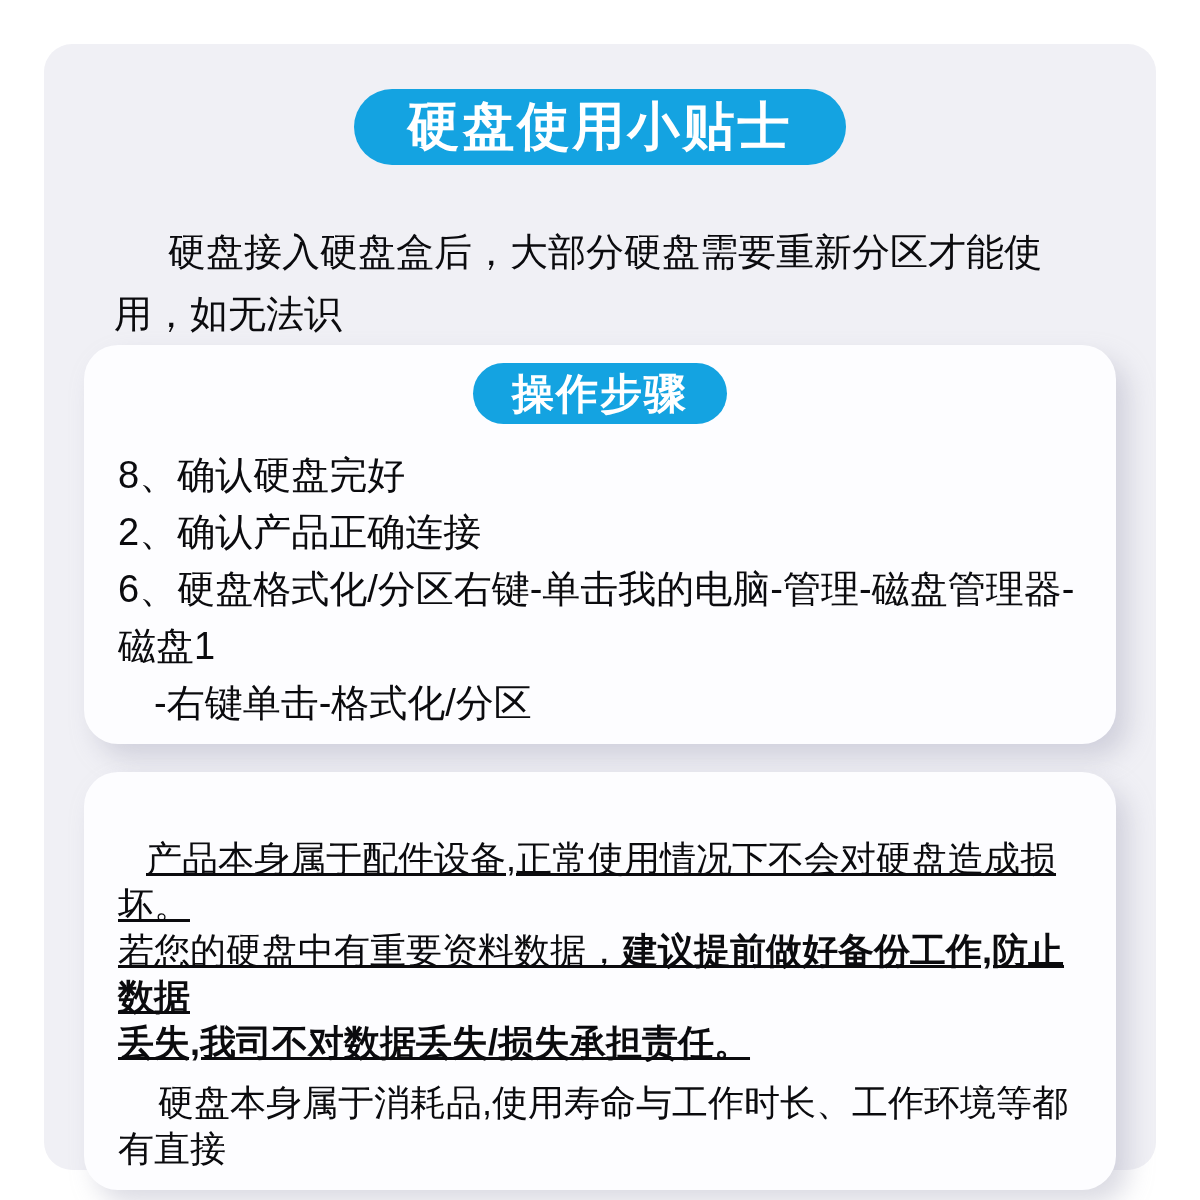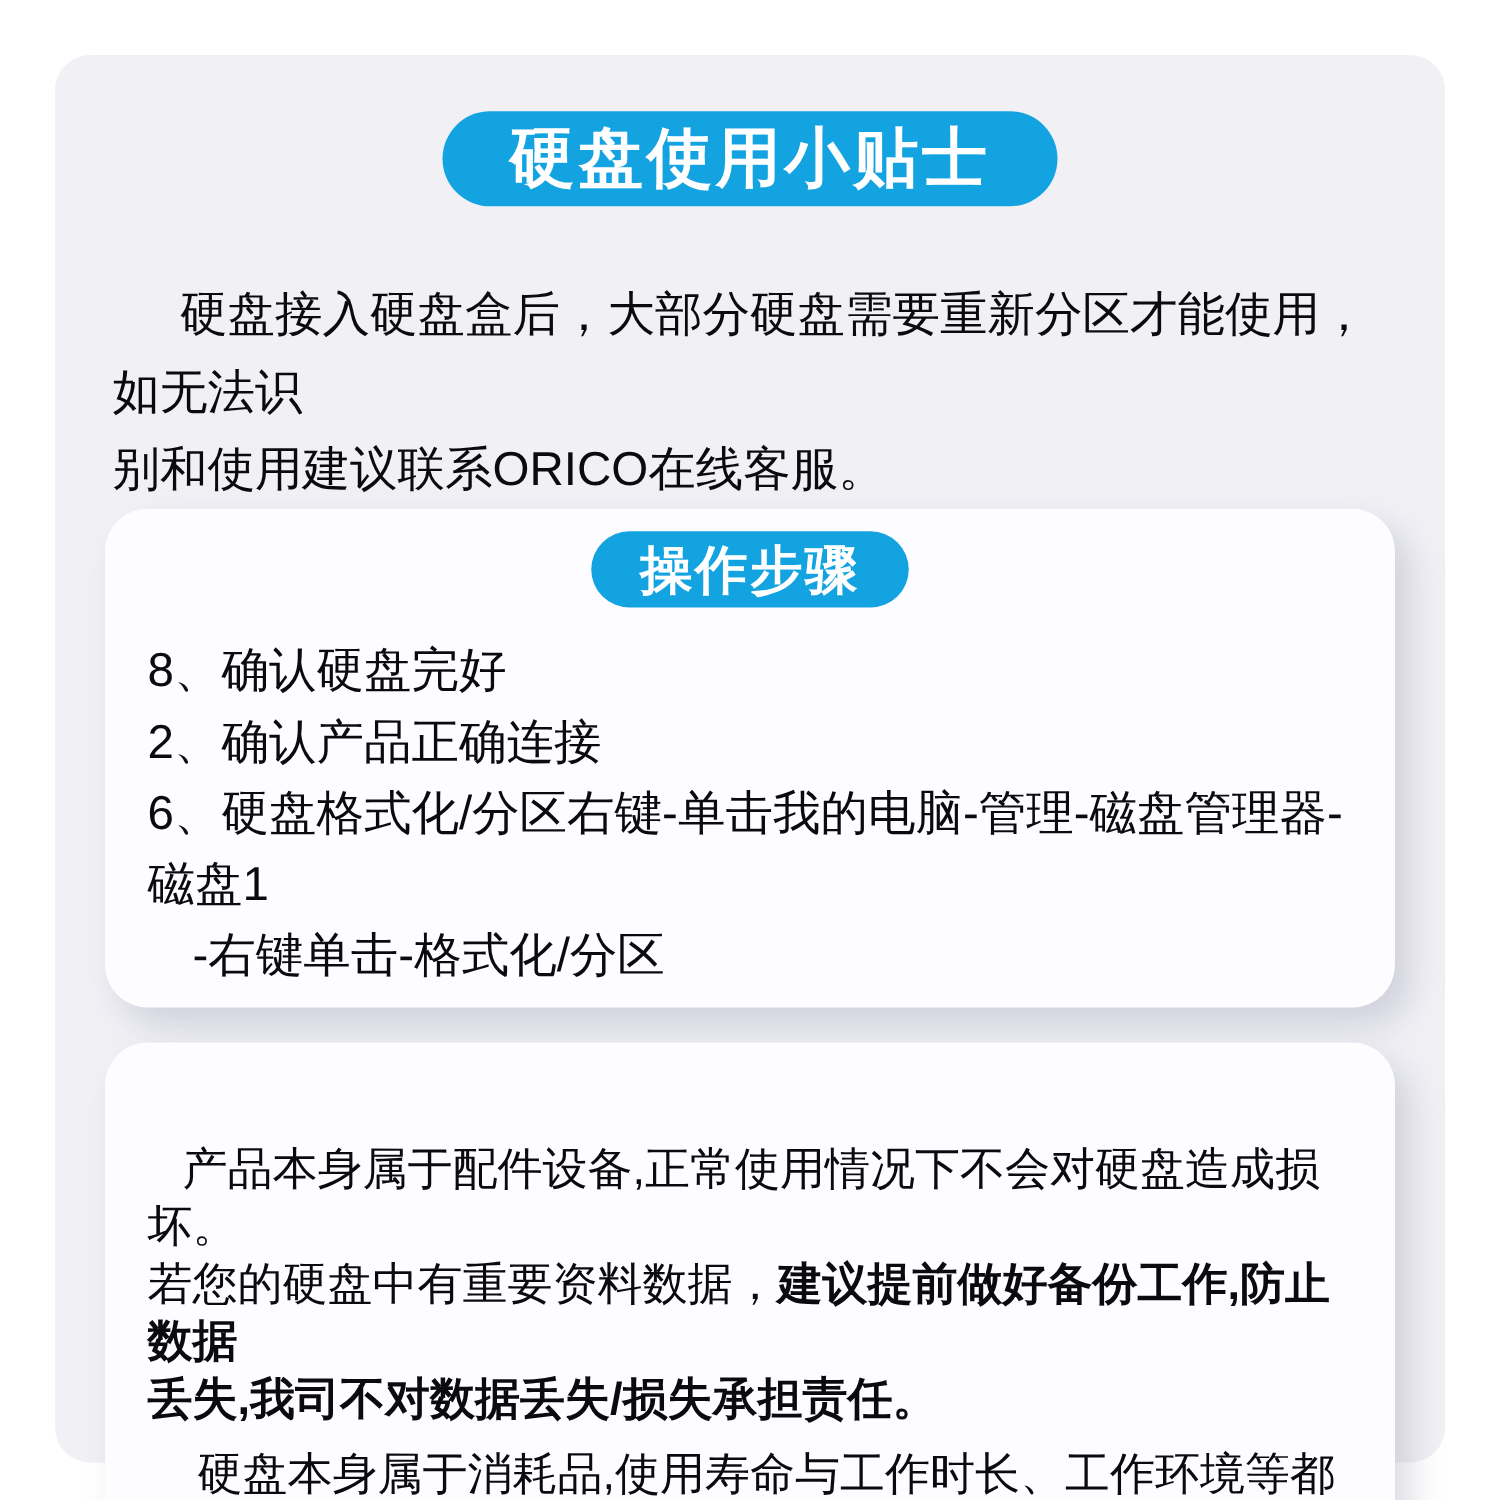--- a/index.html
+++ b/index.html
@@ -45,21 +45,21 @@
     margin-top: 45px;
   }
   .pill-sm {
     width: 254px;
     height: 61px;
     border-radius: 31px;
     font-size: 42px;
     letter-spacing: 2px;
   }
   .intro {
-    margin: 56px 44px 0 46px;
+    margin: 56px 44px 0 70px;
     font-size: 38px;
     line-height: 62px;
     color: #0b0b0e;
   }
   .line { display: block; }
   .intro .line-1 { text-indent: 54px; }
   .card {
     width: 1032px;
     margin: 0 auto;
     background: #fdfdff;
@@ -83,39 +83,38 @@
   }
   .steps-list .continuation {
     padding-left: 36px;
   }
   .tips-p {
     margin: 0;
     font-size: 36px;
     line-height: 46px;
     color: #0b0b0e;
   }
-  .tips-p1 { margin-top: 48px; }
+  .tips-p1 { margin-top: 34px; text-decoration: underline; }
   .tips-p2 { margin-top: 14px; }
   .tips-p1 .line-1 { text-indent: 28px; }
   .tips-p2 .line-1 { text-indent: 40px; }
   .bold { font-weight: 700; }
 </style>
 </head>
 <body>
 
 <div class="page">
   <div class="panel">
 
     <div class="pill pill-lg">
       <span>硬盘使用小贴士</span>
     </div>
 
     <p class="intro">
       <span class="line line-1">硬盘接入硬盘盒后，大部分硬盘需要重新分区才能使用，如无法识</span>
-      <span class="line line-2">别和使用建议联系ORICO在线客服。</span>
     </p>
 
     <div class="card card-steps">
       <div class="pill pill-sm">
         <span>操作步骤</span>
       </div>
       <div class="steps-list">
         <div class="line">8、确认硬盘完好</div>
         <div class="line">2、确认产品正确连接</div>
         <div class="line">6、硬盘格式化/分区右键-单击我的电脑-管理-磁盘管理器-磁盘1</div>

